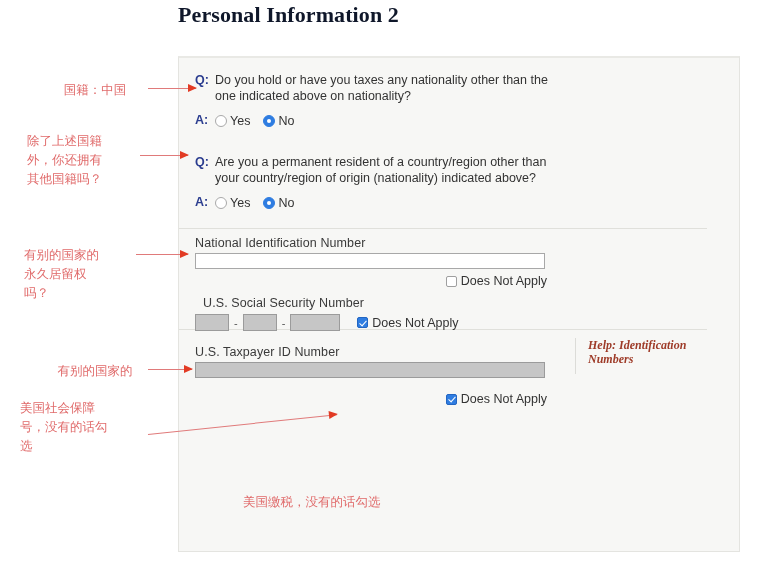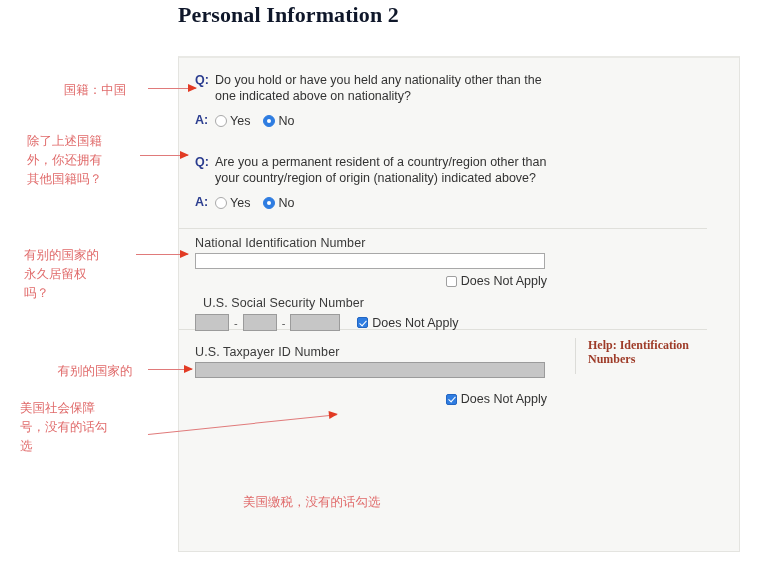--- a/index.html
+++ b/index.html
@@ -238,20 +238,21 @@
 
   
   .help-panel {
     position: absolute;
     left: 396px;
     top: 280px;
     width: 152px;
     border-left: 1px solid #dcdcd8;
     padding-left: 12px;
     box-sizing: border-box;
+    font-style: italic;
   }
   .help-title {
     font-family: "Liberation Serif", serif;
     font-size: 12px;
     font-weight: bold;
     color: #9e3b28;
     line-height: 14px;
     margin-bottom: 8px;
   }
   .help-body {
@@ -298,21 +299,21 @@
 <div class="page-title">Personal Information 2</div>
 
 <div class="form-panel">
 
   <div class="form-col">
 
 
     <div class="section" style="padding-top:14px;padding-bottom:10px;">
       <div class="qa-row">
         <span class="qa-tag">Q:</span>
-        <span class="q-text">Do you hold or have you held any nationality other than the one indicated above on nationality?</span>
+        <span class="q-text">Do you hold or have you taxes any nationality other than the one indicated above on nationality?</span>
       </div>
       <div class="a-row">
         <span class="qa-tag">A:</span>
         <span class="radio-opt">
           <span class="radio off"></span>
           <span class="radio-label">Yes</span>
         </span>
         <span class="radio-opt">
           <span class="radio on"></span>
           <span class="radio-label">No</span>

